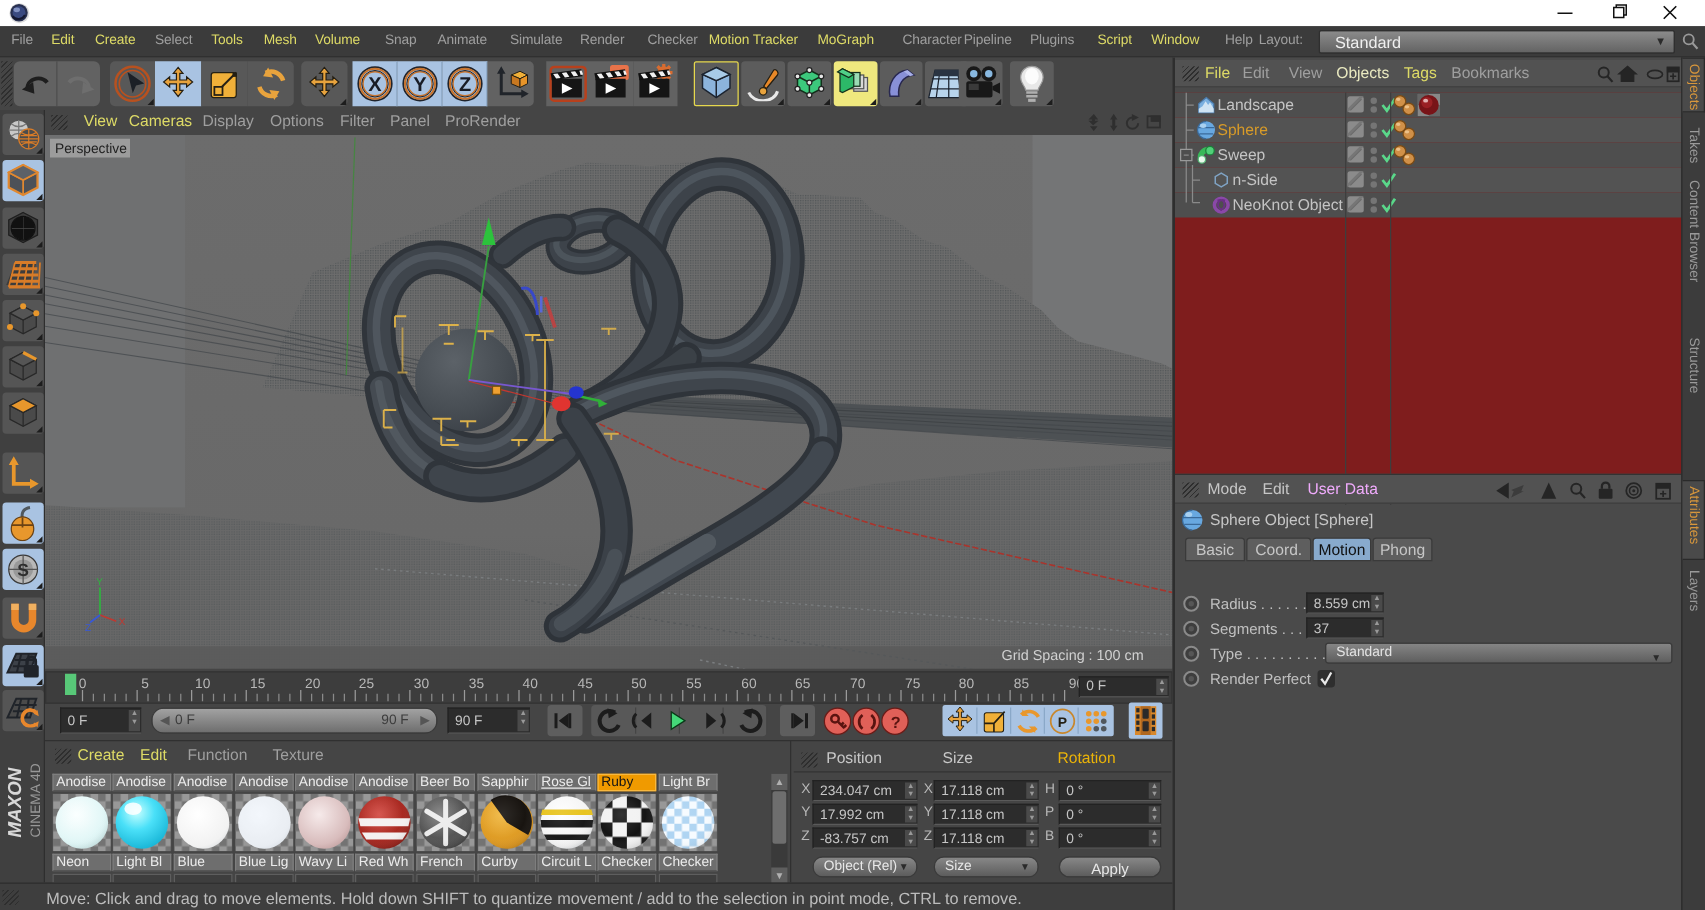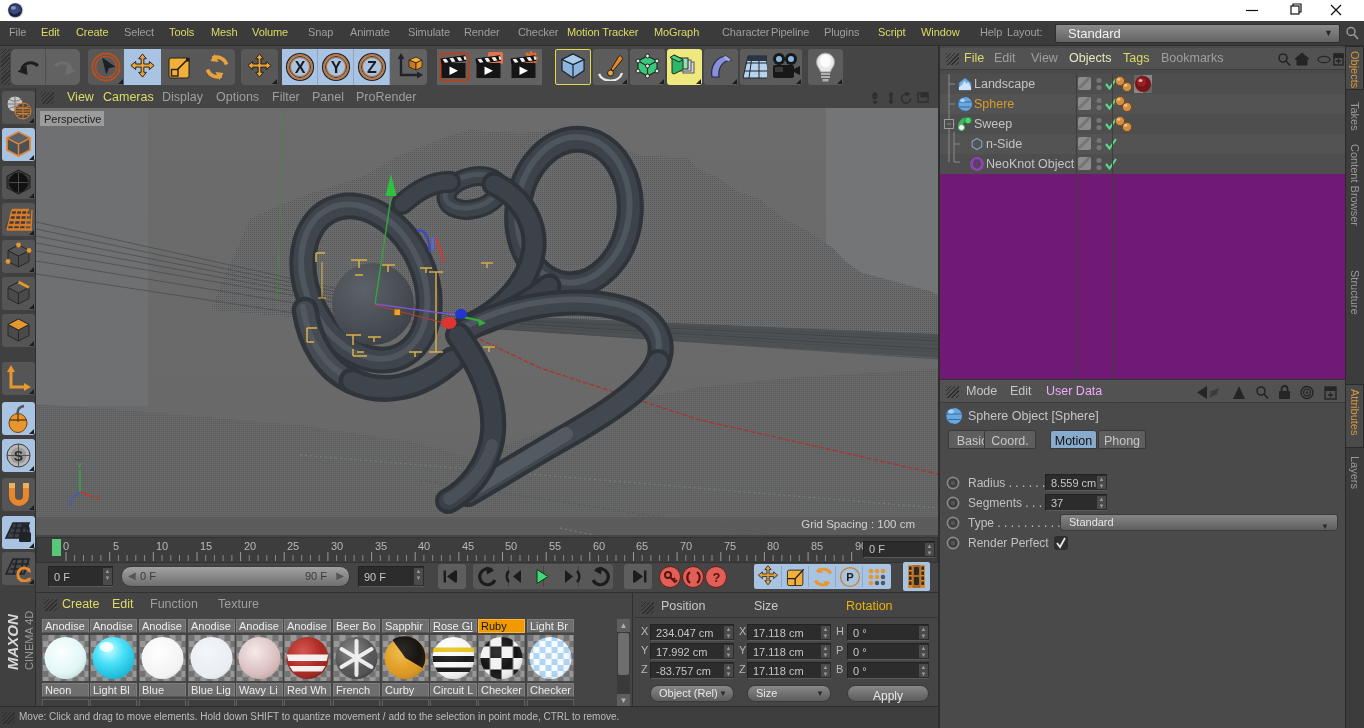--- a/index.html
+++ b/index.html
@@ -941,42 +941,42 @@
       </div>
       <div class="abs" style="left:114px;top:92px;width:84px;height:17px;border-radius:8px;background:linear-gradient(#888,#5c5c5c);border:1px solid #3a3a3a">
 <span class="abs" style="left:8px;top:1px;font-size:11px;color:#e8e8e8">Size</span>
         <span class="abs" style="right:6px;top:3px;font-size:8px;color:#2a2a2a">▼</span>
       </div>
       <div class="abs" style="left:214px;top:92px;width:82px;height:17px;border-radius:9px;background:linear-gradient(#888,#5c5c5c);border:1px solid #3a3a3a;text-align:center">
 <span style="font-size:12px;color:#e8e8e8;line-height:16px">Apply</span></div>
     </div>
     <div class="abs" style="left:0;top:706px;width:1364px;height:22px;background:#3e3e3e;border-top:1px solid #2c2c2c">
 <div class="abs hatch" style="left:2px;top:5px;width:13px;height:12px"></div>
-<span class="abs" style="left:19px;top:4px;font-size:10px;color:#bcbcbc">Move: Click and drag to move elements. Hold down SHIFT to quantize movement / add to the selection in point mode, CTRL to remove.</span>
+<span class="abs" style="left:37px;top:4px;font-size:13px;color:#bcbcbc">Move: Click and drag to move elements. Hold down SHIFT to quantize movement / add to the selection in point mode, CTRL to remove.</span>
     </div>
     <div class="abs" style="left:938px;top:46px;width:407px;height:682px;background:#4a4a4a;border-left:2px solid #2e2e2e">
       <div class="abs" style="left:0;top:2px;width:407px;height:22px;background:#525252;border-bottom:1px solid #3c3c3c">
         <div class="abs hatch" style="left:6px;top:5px;width:13px;height:12px"></div>
         <span class="abs y" style="left:24px;top:3px;font-size:12.5px;">File</span>
         <span class="abs g" style="left:54px;top:3px;font-size:12.5px;">Edit</span>
         <span class="abs g" style="left:91px;top:3px;font-size:12.5px;">View</span>
         <span class="abs " style="left:129px;top:3px;font-size:12.5px;color:#e9e9c0">Objects</span>
         <span class="abs y" style="left:183px;top:3px;font-size:12.5px;">Tags</span>
         <span class="abs g" style="left:221px;top:3px;font-size:12.5px;">Bookmarks</span>
         <svg class="abs" style="left:336px;top:3px" width="68" height="17" viewBox="0 0 68 17" fill="none" stroke="#252525">
           <circle cx="7" cy="7" r="4" stroke-width="1.6"></circle>
           <path d="M10 10l4 4.5" stroke-width="1.8"></path>
           <path d="M26 2l7 6h-2v6h-10V8h-2z" fill="#252525"></path>
           <ellipse cx="48" cy="8.5" rx="6" ry="3.2" stroke-width="1.3"></ellipse>
           <rect x="58" y="3" width="9" height="11" stroke-width="1.4"></rect>
           <rect x="58" y="3" width="9" height="3.5" fill="#252525"></rect>
           <path d="M62.5 7.5v5M60 10h5" stroke-width="1.3"></path>
         </svg>
       </div>
-      <div class="abs" style="left:0;top:28px;width:407px;height:327px;background:#701a75">
+      <div class="abs" style="left:0;top:28px;width:407px;height:327px;background:#7f1d1d">
         <div class="abs" style="left:0;top:0px;width:407px;height:20px;background:#4e4e4e"></div>
         <div class="abs" style="left:0;top:20px;width:407px;height:20px;background:#535353"></div>
         <div class="abs" style="left:0;top:40px;width:407px;height:20px;background:#4e4e4e"></div>
         <div class="abs" style="left:0;top:60px;width:407px;height:20px;background:#535353"></div>
         <div class="abs" style="left:0;top:80px;width:407px;height:20px;background:#4e4e4e"></div>
         <svg class="abs" style="left:0;top:0" width="407" height="105" viewBox="0 0 407 105" stroke="#8a8a8a" fill="none">
           <path d="M9 0v88M9 10h6M9 30h6M9 50h6M14 58v30M14 70h6M14 88h6"></path>
           <rect x="4.5" y="45.5" width="9" height="9" fill="#4e4e4e" stroke="#999"></rect>
           <path d="M7 50h4"></path>
         </svg>
@@ -1097,21 +1097,21 @@
         </svg>
       </div>
       <div class="abs" style="left:0;top:358px;width:407px;height:324px;background:#4a4a4a">
         <svg class="abs" style="left:5px;top:3px" width="18" height="18" viewBox="0 0 18 18">
           <circle cx="9" cy="9" r="8" fill="#68a8e0"></circle>
           <path d="M9 1a8 8 0 0 0 0 16M1 7h15.5M2.5 12.5h13" stroke="#3a6a9a" fill="none"></path>
           <ellipse cx="6" cy="4.5" rx="2.8" ry="2" fill="#a8d0f0"></ellipse>
         </svg>
         <span class="abs" style="left:28px;top:5px;font-size:12.5px;color:#c6c6c6">Sphere Object [Sphere]</span>
         <div class="abs" style="left:8px;top:26px;width:48px;height:19px;background:#5e5e5e;border-radius:3px 3px 0 0;border:1px solid #3a3a3a;text-align:center"><span style="font-size:12.5px;color:#c6c6c6;line-height:17px">Basic</span></div>
-        <div class="abs" style="left:44px;top:26px;width:52px;height:19px;background:#5e5e5e;border-radius:3px 3px 0 0;border:1px solid #3a3a3a;text-align:center"><span style="font-size:12.5px;color:#c6c6c6;line-height:17px">Coord.</span></div>
+        <div class="abs" style="left:57px;top:26px;width:52px;height:19px;background:#5e5e5e;border-radius:3px 3px 0 0;border:1px solid #3a3a3a;text-align:center"><span style="font-size:12.5px;color:#c6c6c6;line-height:17px">Coord.</span></div>
         <div class="abs" style="left:110px;top:26px;width:47px;height:19px;background:#88aacd;border-radius:3px 3px 0 0;border:1px solid #3a3a3a;text-align:center"><span style="font-size:12.5px;color:#101010;line-height:17px">Motion</span></div>
         <div class="abs" style="left:158px;top:26px;width:48px;height:19px;background:#5e5e5e;border-radius:3px 3px 0 0;border:1px solid #3a3a3a;text-align:center"><span style="font-size:12.5px;color:#c6c6c6;line-height:17px">Phong</span></div>
         <svg class="abs" style="left:6px;top:72px" width="14" height="14" viewBox="0 0 14 14">
           <circle cx="7" cy="7" r="5.6" fill="#3e3e3e" stroke="#8a8a8a" stroke-width="1.6"></circle>
           <circle cx="7" cy="7" r="2.2" fill="#565656"></circle>
         </svg>
         <span class="abs" style="left:28px;top:72px;font-size:12px;color:#c0c0c0">Radius . . . . . . . .</span>
         <div class="inp" style="left:105px;top:70px;width:62px;height:17px;line-height:16px">8.559 cm<span class="spin">▲<br>▼</span></div>
         <svg class="abs" style="left:6px;top:92px" width="14" height="14" viewBox="0 0 14 14">
           <circle cx="7" cy="7" r="5.6" fill="#3e3e3e" stroke="#8a8a8a" stroke-width="1.6"></circle>

